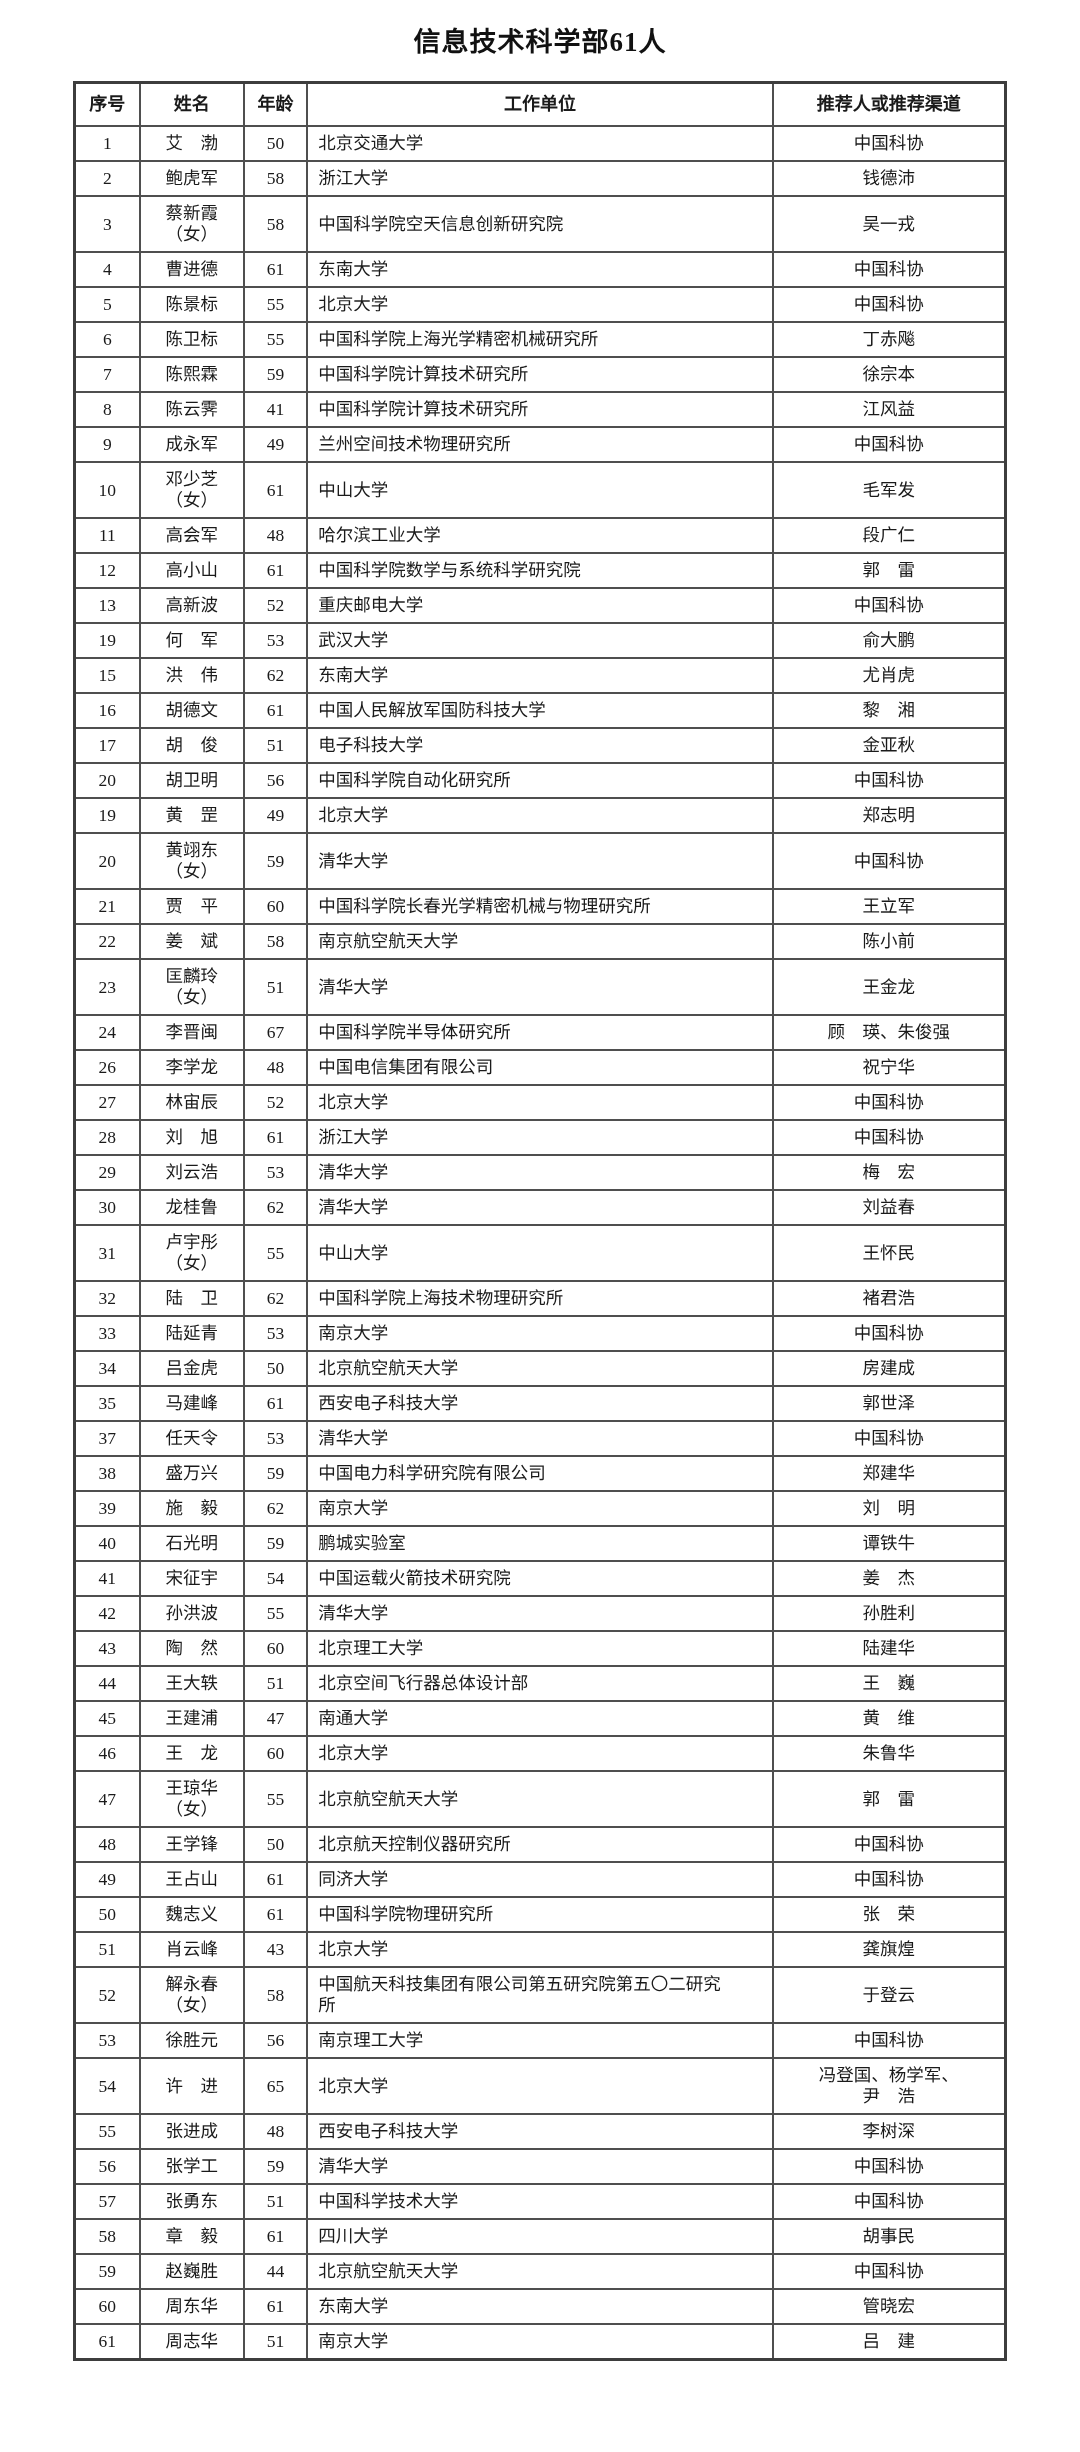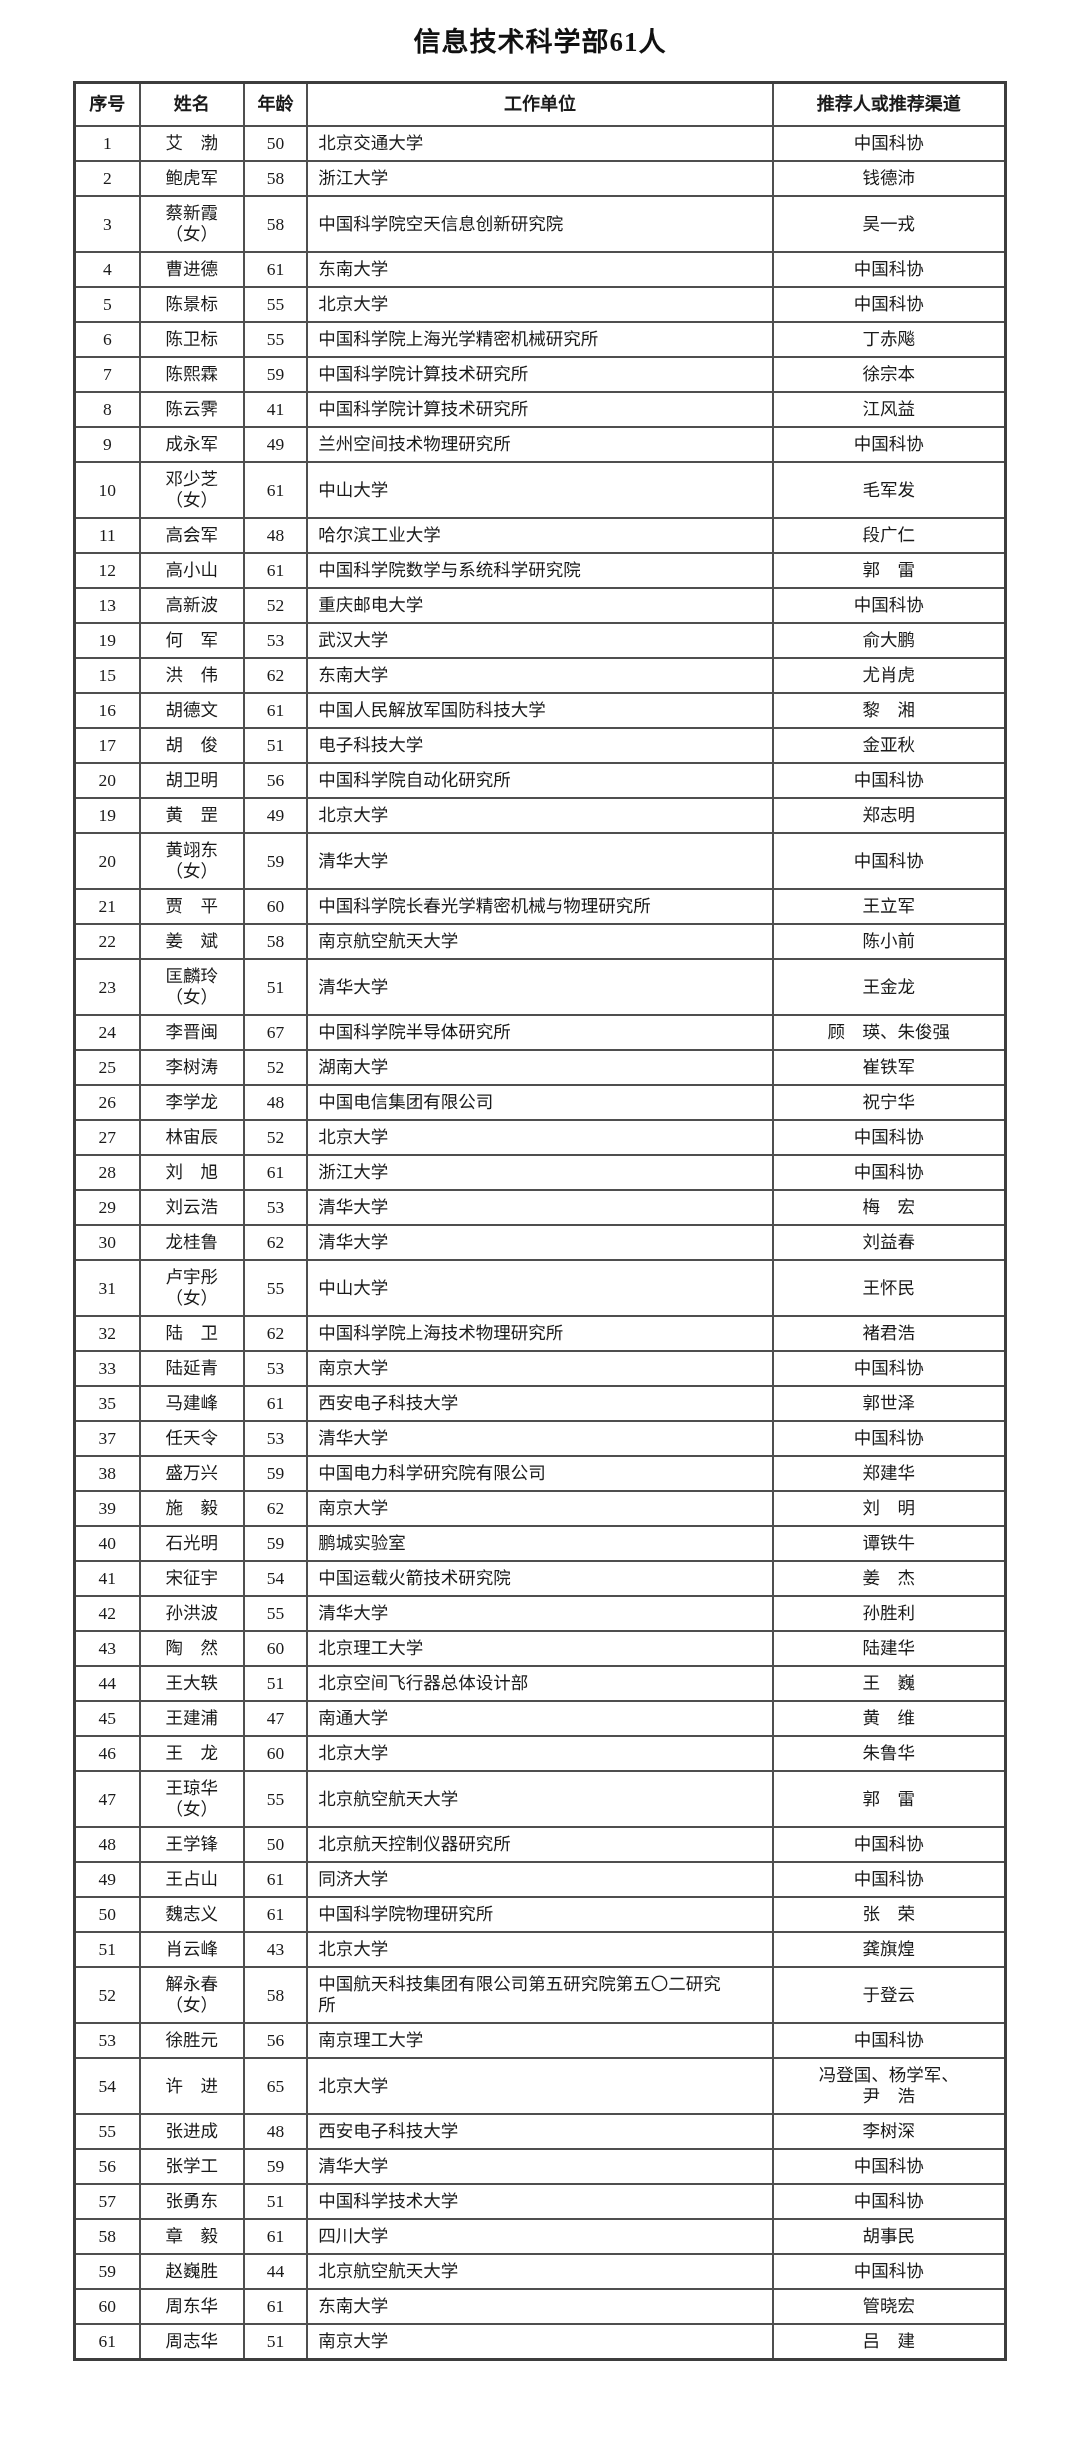--- a/index.html
+++ b/index.html
@@ -256,27 +256,20 @@
           <td class="col-rec">王金龙</td>
         </tr>
         <tr>
           <td class="col-no">24</td>
           <td class="col-name">李晋闽</td>
           <td class="col-age">67</td>
           <td class="col-org">中国科学院半导体研究所</td>
           <td class="col-rec">顾　瑛、朱俊强</td>
         </tr>
         <tr>
-          <td class="col-no">25</td>
-          <td class="col-name">李树涛</td>
-          <td class="col-age">52</td>
-          <td class="col-org">湖南大学</td>
-          <td class="col-rec">崔铁军</td>
-        </tr>
-        <tr>
           <td class="col-no">26</td>
           <td class="col-name">李学龙</td>
           <td class="col-age">48</td>
           <td class="col-org">中国电信集团有限公司</td>
           <td class="col-rec">祝宁华</td>
         </tr>
         <tr>
           <td class="col-no">27</td>
           <td class="col-name">林宙辰</td>
           <td class="col-age">52</td>
@@ -318,20 +311,27 @@
           <td class="col-age">62</td>
           <td class="col-org">中国科学院上海技术物理研究所</td>
           <td class="col-rec">褚君浩</td>
         </tr>
         <tr>
           <td class="col-no">33</td>
           <td class="col-name">陆延青</td>
           <td class="col-age">53</td>
           <td class="col-org">南京大学</td>
           <td class="col-rec">中国科协</td>
+        </tr>
+        <tr>
+          <td class="col-no">34</td>
+          <td class="col-name">吕金虎</td>
+          <td class="col-age">50</td>
+          <td class="col-org">北京航空航天大学</td>
+          <td class="col-rec">房建成</td>
         </tr>
         <tr>
           <td class="col-no">35</td>
           <td class="col-name">马建峰</td>
           <td class="col-age">61</td>
           <td class="col-org">西安电子科技大学</td>
           <td class="col-rec">郭世泽</td>
         </tr>
         <tr>
           <td class="col-no">37</td>

